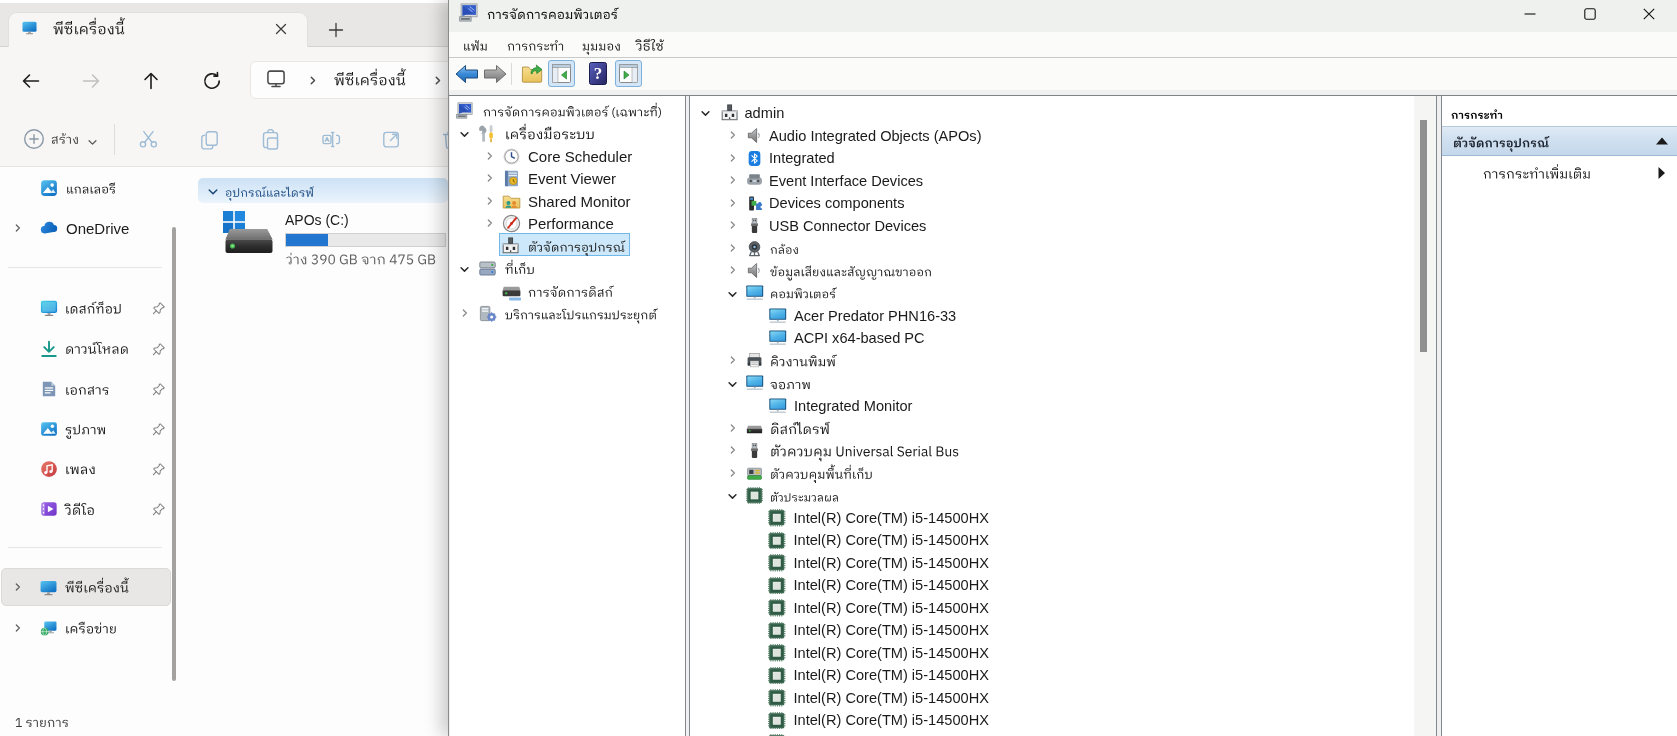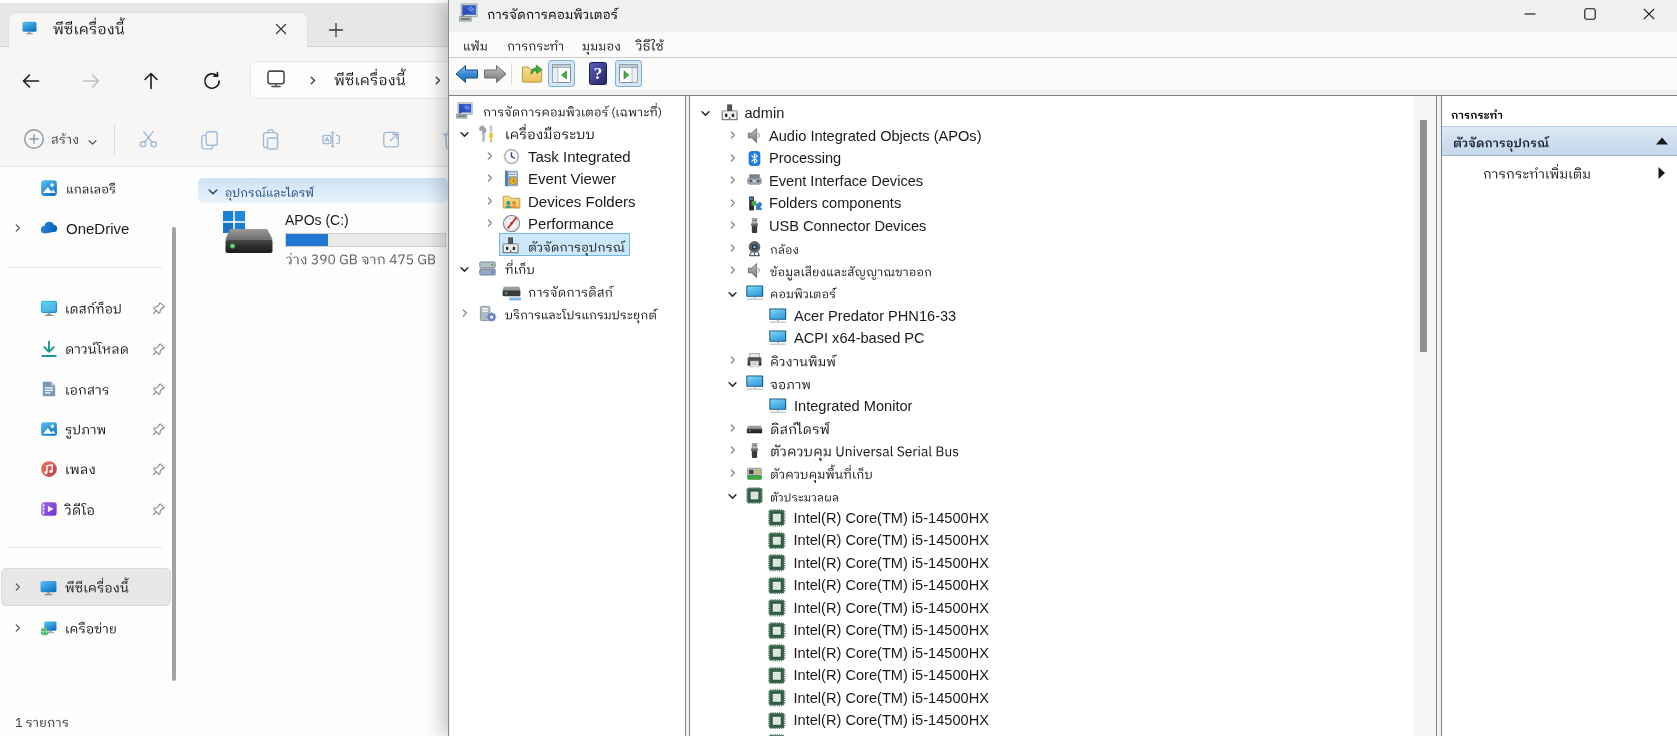--- a/index.html
+++ b/index.html
@@ -800,35 +800,35 @@
           <path transform="translate(5194,0)" d="M162 60V367Q157 365 150 364Q143 364 136 364Q88 364 59 390Q30 416 30 461Q30 506 59 532Q88 558 136 558Q184 558 213 532Q242 506 242 461V60H393Q446 60 475 88Q504 115 504 166V546H584V166Q584 87 536 44Q488 0 401 0H75V60ZM133 408Q156 408 169 422Q182 437 182 461Q182 485 169 500Q156 514 133 514Q110 514 97 500Q84 485 84 461Q84 437 97 422Q110 408 133 408Z"></path>
           <path transform="translate(5880,0)" d="M162 60V367Q157 365 150 364Q143 364 136 364Q88 364 59 390Q30 416 30 461Q30 506 59 532Q88 558 136 558Q184 558 213 532Q242 506 242 461V60H393Q446 60 475 88Q504 115 504 166V546H584V166Q584 87 536 44Q488 0 401 0H75V60ZM133 408Q156 408 169 422Q182 437 182 461Q182 485 169 500Q156 514 133 514Q110 514 97 500Q84 485 84 461Q84 437 97 422Q110 408 133 408Z"></path>
         </g>
       </svg>
 <svg style="position:absolute;left:35.6px;top:151.8px" width="9" height="8" viewBox="0 0 8.84 8.50">
         <path d="M3.18 1.02 L6.41 4.25 L3.18 7.48" fill="none" stroke="#8a8a8a" stroke-width="1.4" stroke-linecap="round" stroke-linejoin="round"></path>
       </svg>
 <svg style="position:absolute;left:52.5px;top:146.5px" width="19" height="19" viewBox="0 0 16 16">
         <use href="#ic-clock"></use>
       </svg>
-<div style="position:absolute;left:79.0px;top:147.5px;font-family:&quot;Liberation Sans&quot;,sans-serif;font-size:15px;font-weight:400;color:#1a1a1a;white-space:nowrap">Task Integrated</div>
+<div style="position:absolute;left:79.0px;top:147.5px;font-family:&quot;Liberation Sans&quot;,sans-serif;font-size:15px;font-weight:400;color:#1a1a1a;white-space:nowrap">Core Scheduler</div>
 <svg style="position:absolute;left:35.6px;top:174.2px" width="9" height="8" viewBox="0 0 8.84 8.50">
         <path d="M3.18 1.02 L6.41 4.25 L3.18 7.48" fill="none" stroke="#8a8a8a" stroke-width="1.4" stroke-linecap="round" stroke-linejoin="round"></path>
       </svg>
 <svg style="position:absolute;left:52.5px;top:169.0px" width="19" height="19" viewBox="0 0 16 16">
         <use href="#ic-event"></use>
       </svg>
 <div style="position:absolute;left:79.0px;top:170.0px;font-family:&quot;Liberation Sans&quot;,sans-serif;font-size:15px;font-weight:400;color:#1a1a1a;white-space:nowrap">Event Viewer</div>
 <svg style="position:absolute;left:35.6px;top:196.8px" width="9" height="8" viewBox="0 0 8.84 8.50">
         <path d="M3.18 1.02 L6.41 4.25 L3.18 7.48" fill="none" stroke="#8a8a8a" stroke-width="1.4" stroke-linecap="round" stroke-linejoin="round"></path>
       </svg>
 <svg style="position:absolute;left:52.5px;top:191.5px" width="19" height="19" viewBox="0 0 16 16">
         <use href="#ic-shared"></use>
       </svg>
-<div style="position:absolute;left:79.0px;top:192.5px;font-family:&quot;Liberation Sans&quot;,sans-serif;font-size:15px;font-weight:400;color:#1a1a1a;white-space:nowrap">Devices Folders</div>
+<div style="position:absolute;left:79.0px;top:192.5px;font-family:&quot;Liberation Sans&quot;,sans-serif;font-size:15px;font-weight:400;color:#1a1a1a;white-space:nowrap">Shared Monitor</div>
 <svg style="position:absolute;left:35.6px;top:219.2px" width="9" height="8" viewBox="0 0 8.84 8.50">
         <path d="M3.18 1.02 L6.41 4.25 L3.18 7.48" fill="none" stroke="#8a8a8a" stroke-width="1.4" stroke-linecap="round" stroke-linejoin="round"></path>
       </svg>
 <svg style="position:absolute;left:52.5px;top:214.0px" width="19" height="19" viewBox="0 0 16 16">
         <use href="#ic-perf"></use>
       </svg>
 <div style="position:absolute;left:79.0px;top:215.0px;font-family:&quot;Liberation Sans&quot;,sans-serif;font-size:15px;font-weight:400;color:#1a1a1a;white-space:nowrap">Performance</div>
 <div style="position:absolute;left:50px;top:233px;width:131px;height:23px;background:#cde8fa;border:1px solid #70b8e8;box-sizing:border-box"></div>
 <svg style="position:absolute;left:53.0px;top:236.5px" width="17" height="17" viewBox="0 0 16 16">
         <use href="#ic-dm"></use>
@@ -938,35 +938,35 @@
 <svg style="position:absolute;left:297.0px;top:127.1px" width="17" height="17" viewBox="0 0 16 16">
         <use href="#ic-spk"></use>
       </svg>
 <div style="position:absolute;left:320.0px;top:127.6px;font-family:&quot;Liberation Sans&quot;,sans-serif;font-size:14.6px;font-weight:400;color:#1a1a1a;white-space:nowrap">Audio Integrated Objects (APOs)</div>
 <svg style="position:absolute;left:278.6px;top:153.8px" width="9" height="8" viewBox="0 0 8.84 8.50">
         <path d="M3.18 1.02 L6.41 4.25 L3.18 7.48" fill="none" stroke="#8a8a8a" stroke-width="1.4" stroke-linecap="round" stroke-linejoin="round"></path>
       </svg>
 <svg style="position:absolute;left:297.0px;top:149.5px" width="17" height="17" viewBox="0 0 16 16">
         <use href="#ic-bt"></use>
       </svg>
-<div style="position:absolute;left:320.0px;top:150.0px;font-family:&quot;Liberation Sans&quot;,sans-serif;font-size:14.6px;font-weight:400;color:#1a1a1a;white-space:nowrap">Processing</div>
+<div style="position:absolute;left:320.0px;top:150.0px;font-family:&quot;Liberation Sans&quot;,sans-serif;font-size:14.6px;font-weight:400;color:#1a1a1a;white-space:nowrap">Integrated</div>
 <svg style="position:absolute;left:278.6px;top:176.2px" width="9" height="8" viewBox="0 0 8.84 8.50">
         <path d="M3.18 1.02 L6.41 4.25 L3.18 7.48" fill="none" stroke="#8a8a8a" stroke-width="1.4" stroke-linecap="round" stroke-linejoin="round"></path>
       </svg>
 <svg style="position:absolute;left:297.0px;top:172.0px" width="17" height="17" viewBox="0 0 16 16">
         <use href="#ic-hid"></use>
       </svg>
 <div style="position:absolute;left:320.0px;top:172.5px;font-family:&quot;Liberation Sans&quot;,sans-serif;font-size:14.6px;font-weight:400;color:#1a1a1a;white-space:nowrap">Event Interface Devices</div>
 <svg style="position:absolute;left:278.6px;top:198.8px" width="9" height="8" viewBox="0 0 8.84 8.50">
         <path d="M3.18 1.02 L6.41 4.25 L3.18 7.48" fill="none" stroke="#8a8a8a" stroke-width="1.4" stroke-linecap="round" stroke-linejoin="round"></path>
       </svg>
 <svg style="position:absolute;left:297.0px;top:194.5px" width="17" height="17" viewBox="0 0 16 16">
         <use href="#ic-sw"></use>
       </svg>
-<div style="position:absolute;left:320.0px;top:195.0px;font-family:&quot;Liberation Sans&quot;,sans-serif;font-size:14.6px;font-weight:400;color:#1a1a1a;white-space:nowrap">Folders components</div>
+<div style="position:absolute;left:320.0px;top:195.0px;font-family:&quot;Liberation Sans&quot;,sans-serif;font-size:14.6px;font-weight:400;color:#1a1a1a;white-space:nowrap">Devices components</div>
 <svg style="position:absolute;left:278.6px;top:221.2px" width="9" height="8" viewBox="0 0 8.84 8.50">
         <path d="M3.18 1.02 L6.41 4.25 L3.18 7.48" fill="none" stroke="#8a8a8a" stroke-width="1.4" stroke-linecap="round" stroke-linejoin="round"></path>
       </svg>
 <svg style="position:absolute;left:297.0px;top:217.0px" width="17" height="17" viewBox="0 0 16 16">
         <use href="#ic-usb"></use>
       </svg>
 <div style="position:absolute;left:320.0px;top:217.5px;font-family:&quot;Liberation Sans&quot;,sans-serif;font-size:14.6px;font-weight:400;color:#1a1a1a;white-space:nowrap">USB Connector Devices</div>
 <svg style="position:absolute;left:278.6px;top:243.8px" width="9" height="8" viewBox="0 0 8.84 8.50">
         <path d="M3.18 1.02 L6.41 4.25 L3.18 7.48" fill="none" stroke="#8a8a8a" stroke-width="1.4" stroke-linecap="round" stroke-linejoin="round"></path>
       </svg>

